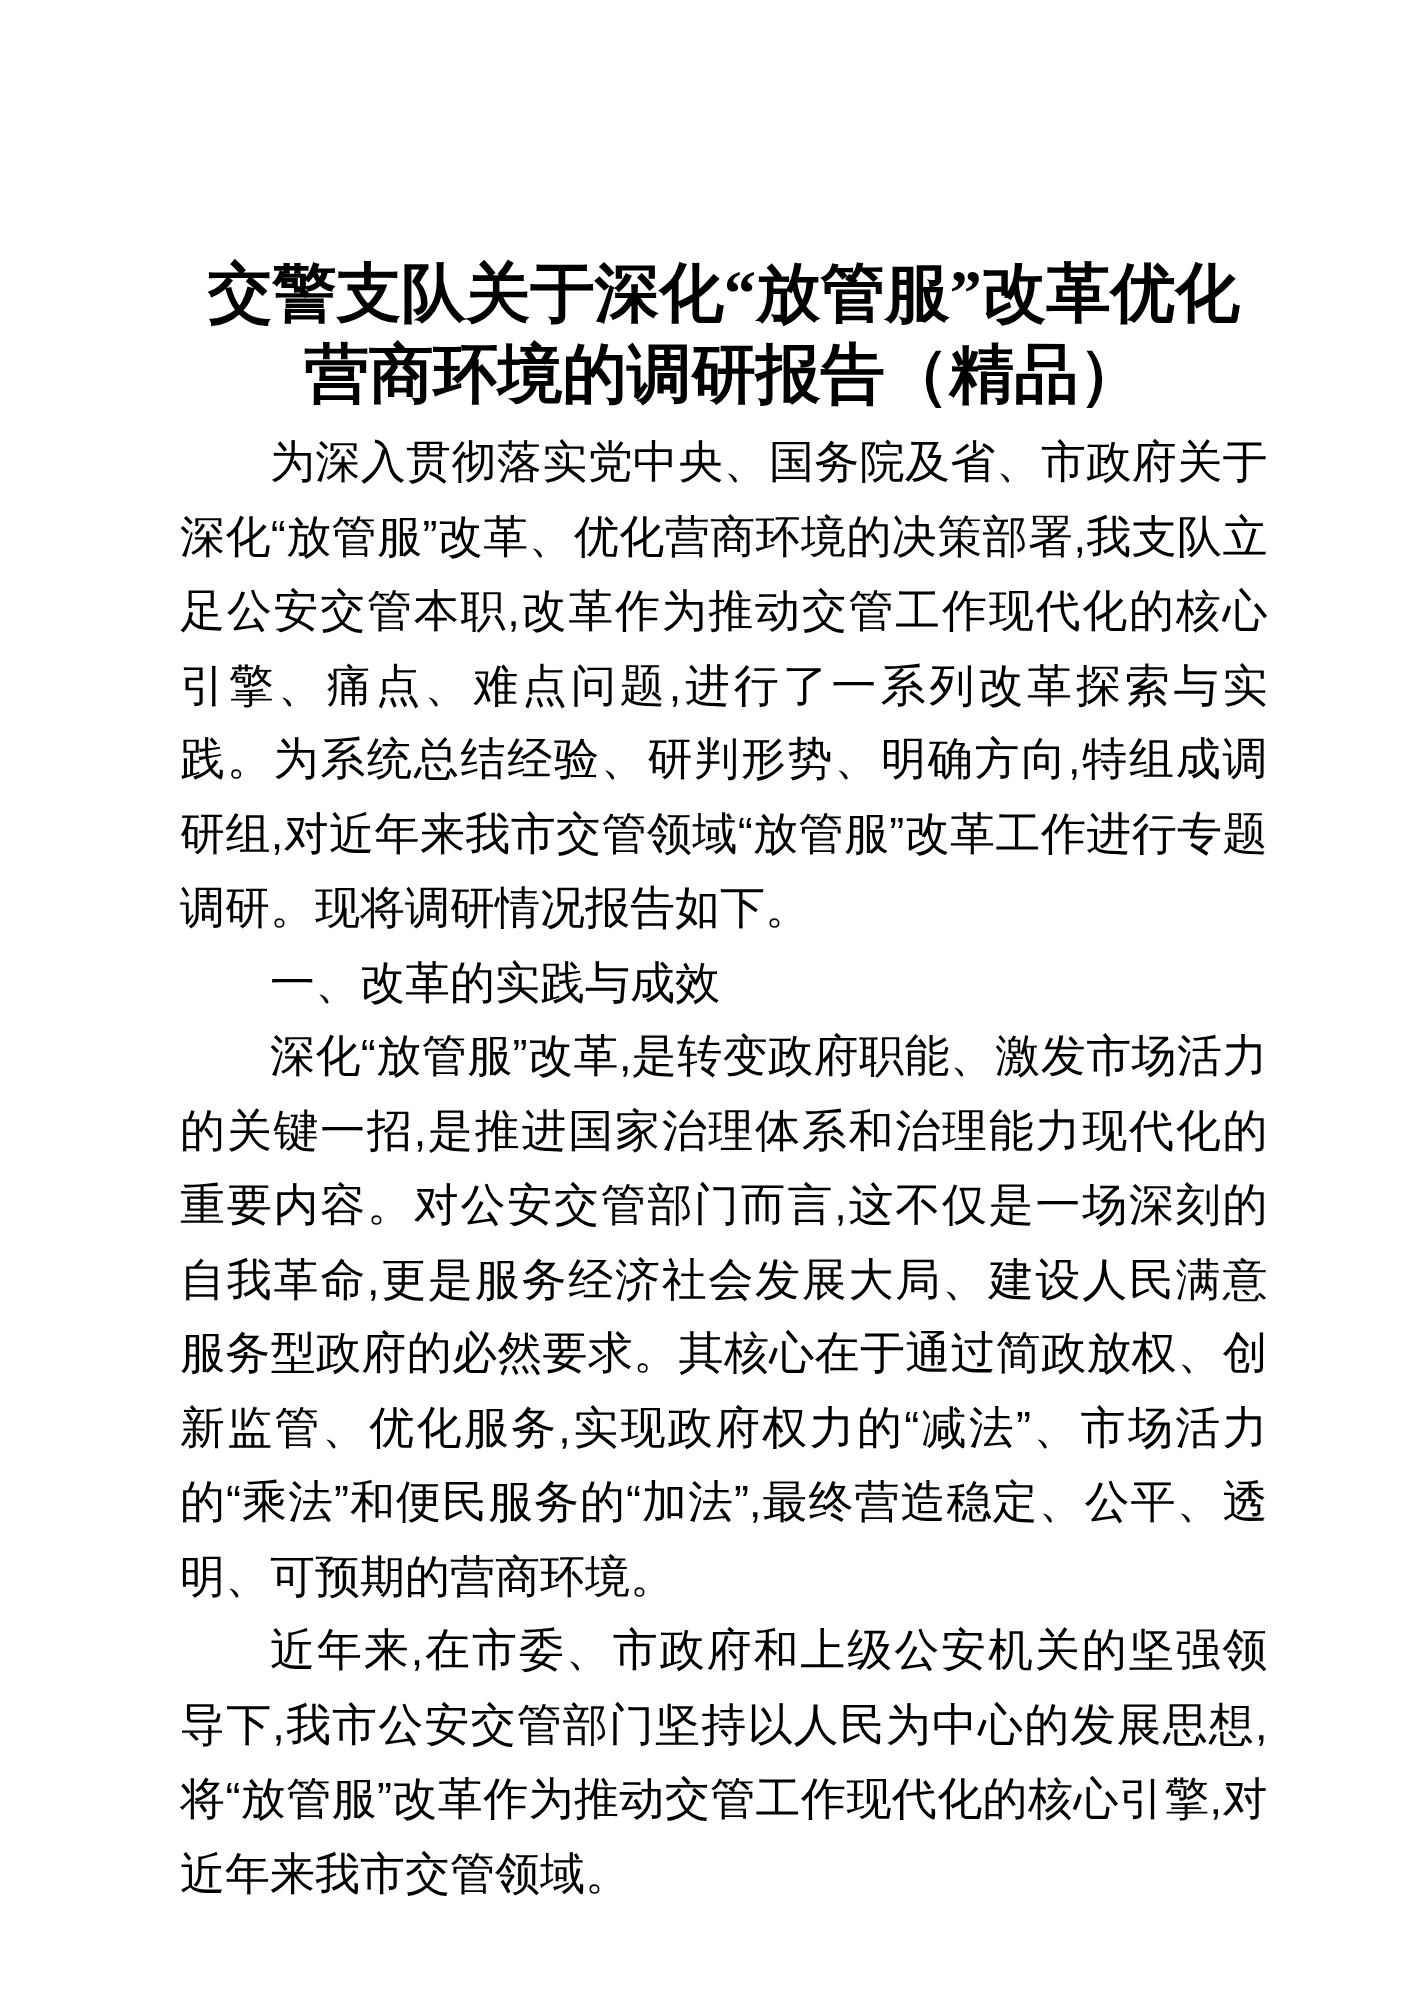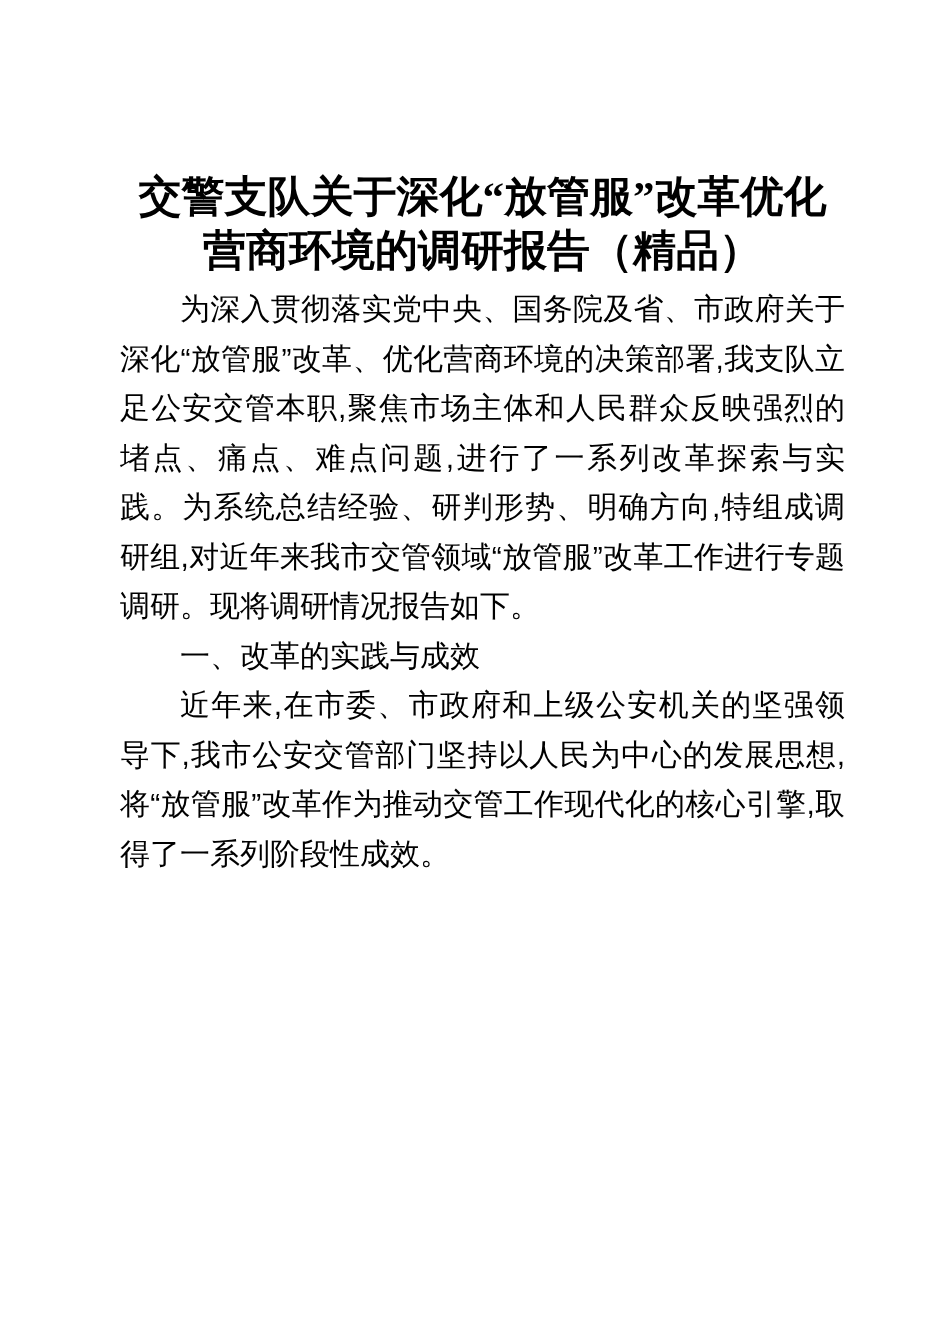--- a/index.html
+++ b/index.html
@@ -38,17 +38,18 @@
       margin: 0;
       word-break: break-all;
     }
   </style>
 </head>
 <body>
 
 <div class="page">
   <div class="doc">
     <h1 class="title">交警支队关于深化“放管服”改革优化营商环境的调研报告（精品）</h1>
-    <p class="para">为深入贯彻落实党中央、国务院及省、市政府关于深化“放管服”改革、优化营商环境的决策部署,我支队立足公安交管本职,聚焦市场主体和人民群众反映强烈的堵点、痛点、难点问题,进行了一系列改革探索与实践。为系统总结经验、研判形势、明确方向,特组成调研组,对近年来我市交管领域“放管服”改革工作进行专题调研。现将调研情况报告如下。</p>
+    <p class="para">为深入贯彻落实党中央、国务院及省、市政府关于深化“放管服”改革、优化营商环境的决策部署,我支队立足公安交管本职,改革作为推动交管工作现代化的核心引擎、痛点、难点问题,进行了一系列改革探索与实践。为系统总结经验、研判形势、明确方向,特组成调研组,对近年来我市交管领域“放管服”改革工作进行专题调研。现将调研情况报告如下。</p>
     <p class="para">一、改革的实践与成效</p>
-    <p class="para">近年来,在市委、市政府和上级公安机关的坚强领导下,我市公安交管部门坚持以人民为中心的发展思想,将“放管服”改革作为推动交管工作现代化的核心引擎,取得了一系列阶段性成效。</p>
+    <p class="para">深化“放管服”改革,是转变政府职能、激发市场活力的关键一招,是推进国家治理体系和治理能力现代化的重要内容。对公安交管部门而言,这不仅是一场深刻的自我革命,更是服务经济社会发展大局、建设人民满意服务型政府的必然要求。其核心在于通过简政放权、创新监管、优化服务,实现政府权力的“减法”、市场活力的“乘法”和便民服务的“加法”,最终营造稳定、公平、透明、可预期的营商环境。</p>
+    <p class="para">近年来,在市委、市政府和上级公安机关的坚强领导下,我市公安交管部门坚持以人民为中心的发展思想,将“放管服”改革作为推动交管工作现代化的核心引擎,对近年来我市交管领域。</p>
   </div>
 </div>
 
 </body></html>

